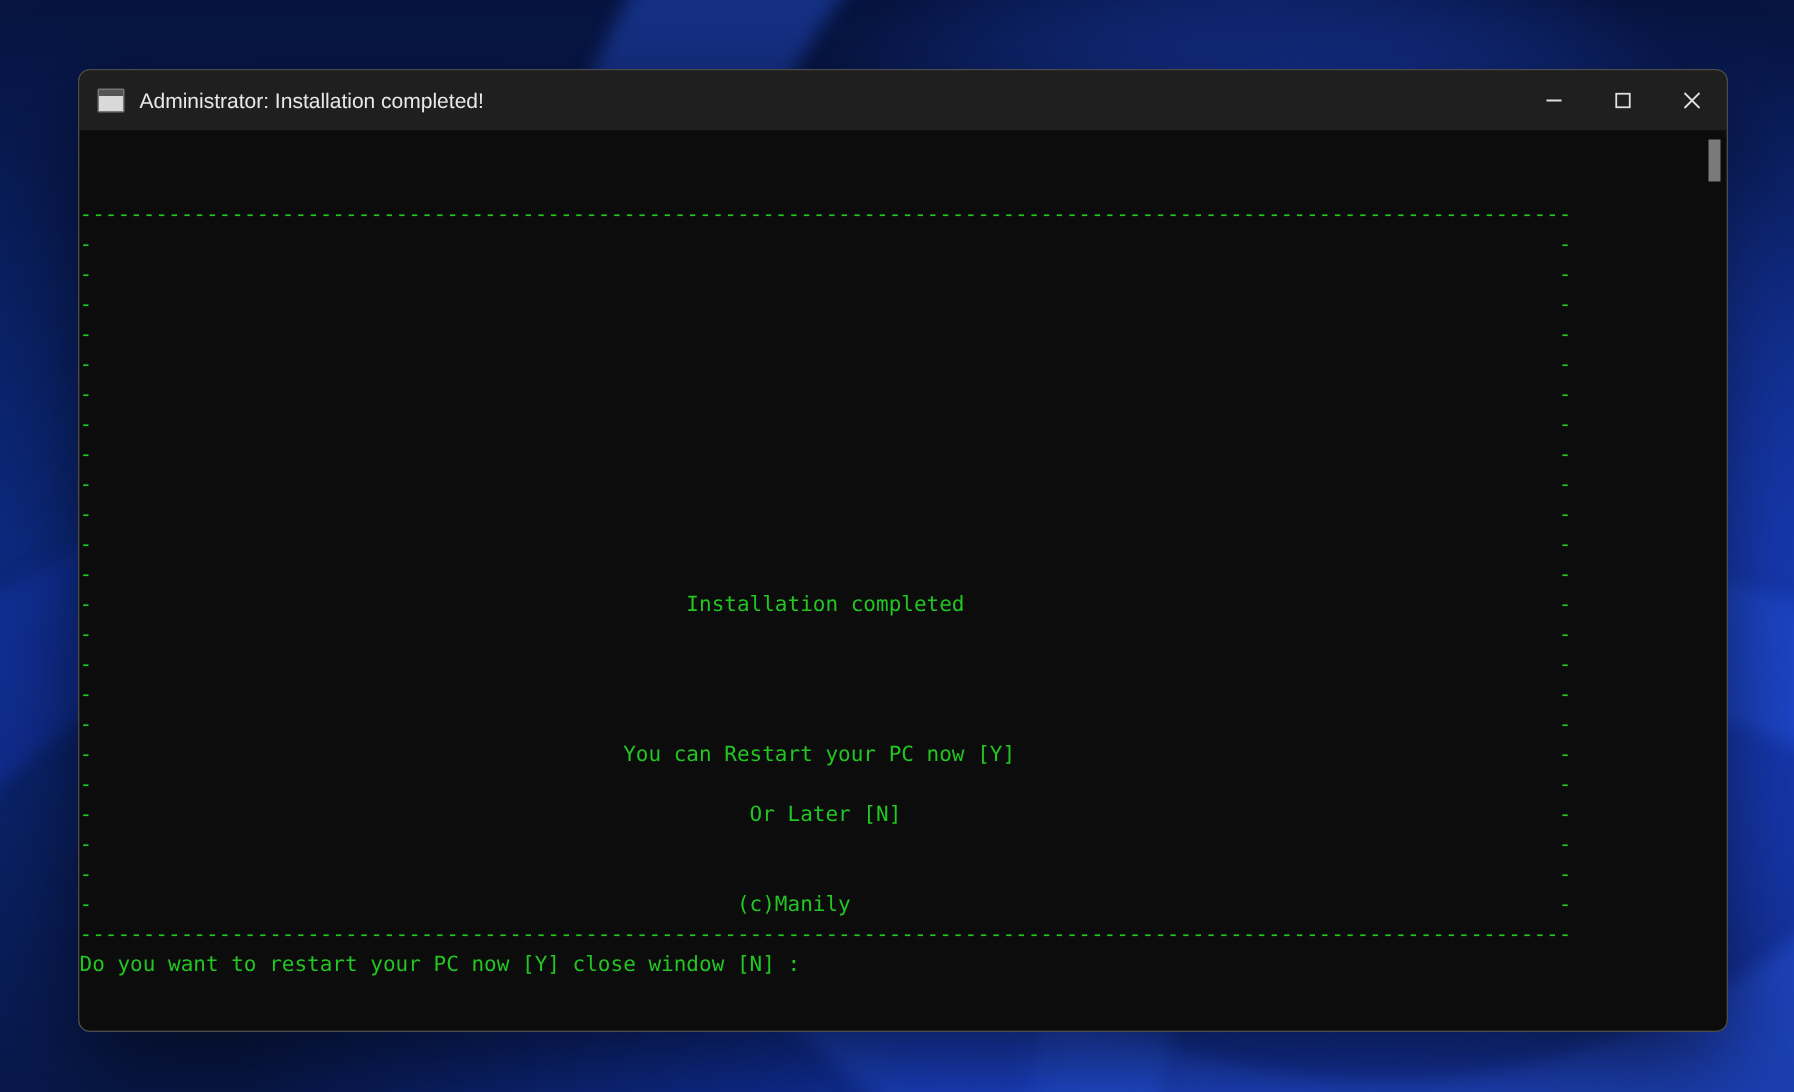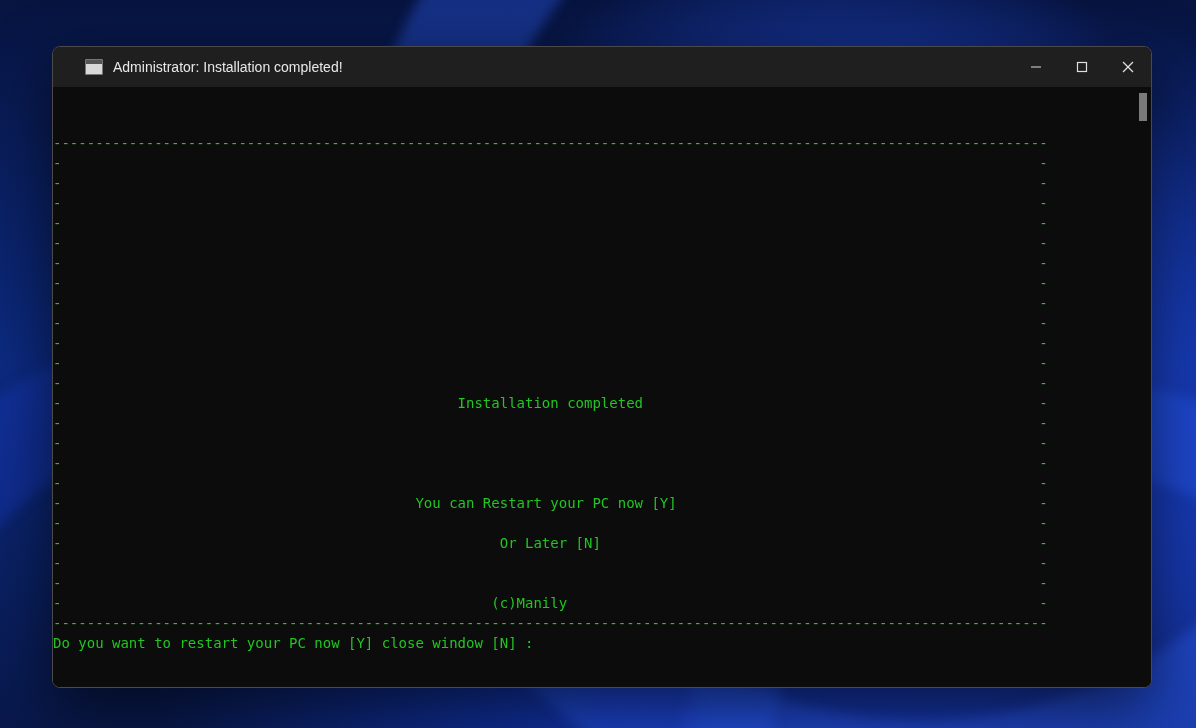--- a/index.html
+++ b/index.html
@@ -50,21 +50,20 @@
   }
 
   .titlebar {
     height: 40px;
     background: #1f1f1f;
     display: flex;
     align-items: center;
     color: #e8e8e8;
     font-size: 14px;
     user-select: none;
-    padding-left: 20px;
   }
   .titlebar .app-icon {
     width: 16px;
     height: 14px;
     margin-left: 12px;
     margin-right: 10px;
     background: #d9d9d9;
     border: 1px solid #777;
     border-radius: 1px;
     position: relative;

